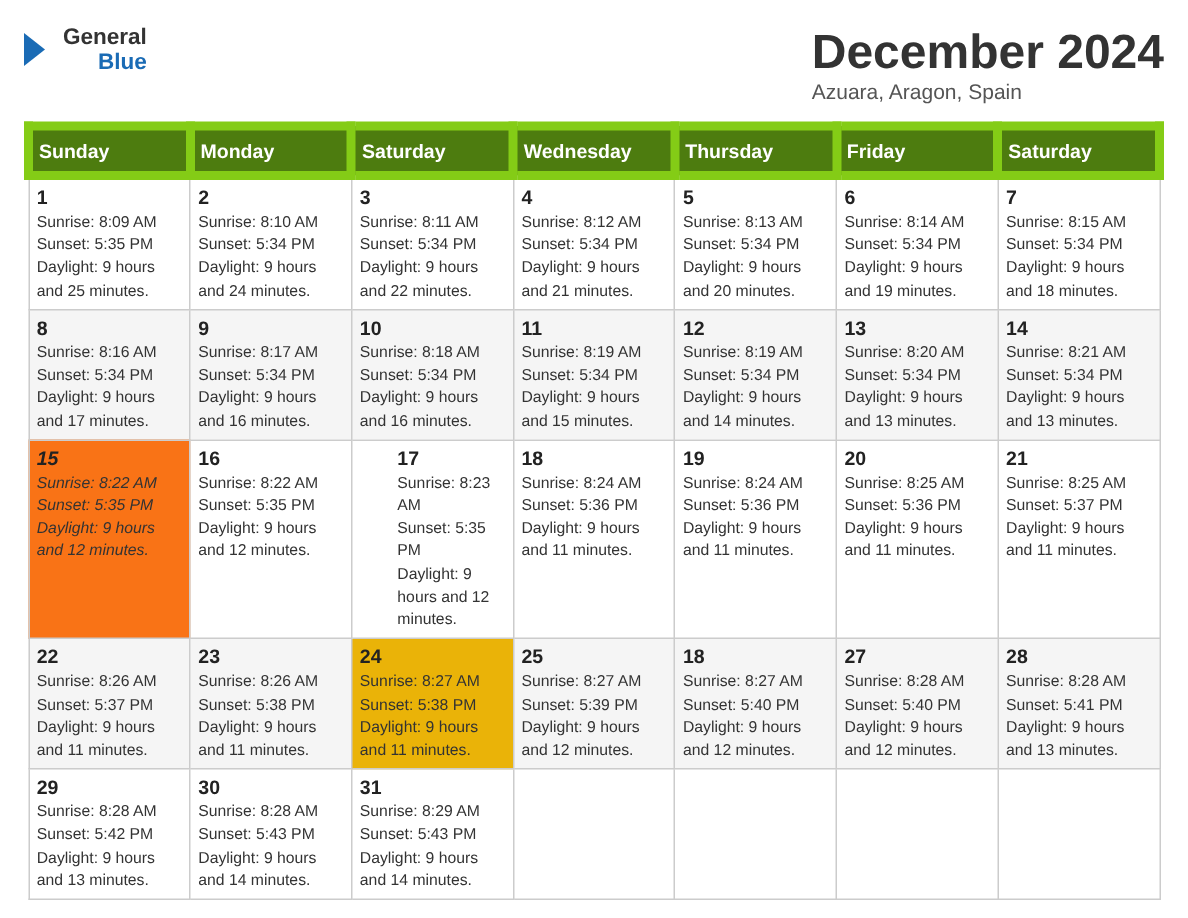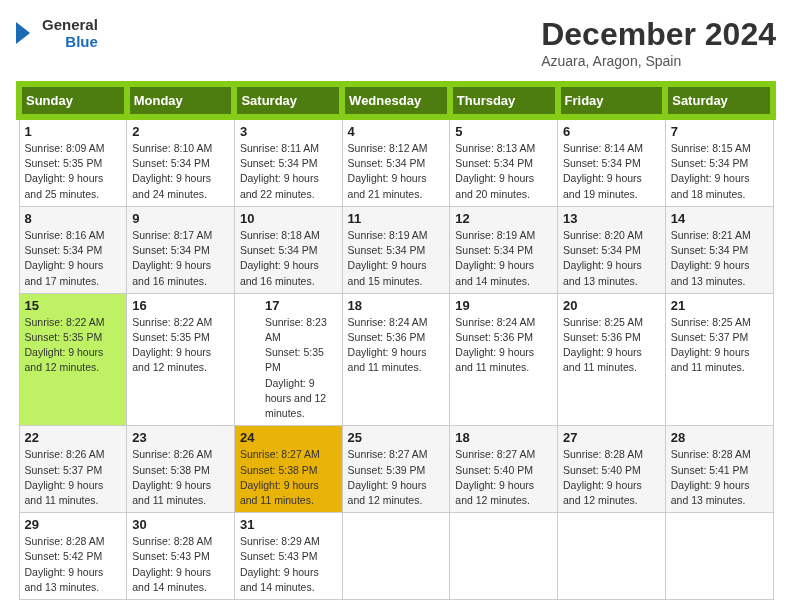--- a/index.html
+++ b/index.html
@@ -220,21 +220,21 @@
         <td style="background: rgb(245, 245, 245); margin-left: 24px;">
         <span class="day-num">14</span>
         <span class="day-info">
           Sunrise: 8:21 AM<br>
           Sunset: 5:34 PM<br>
           Daylight: 9 hours and 13 minutes.
         </span>
       </td>
       </tr>
       <tr>
-        <td style="background: #bef264;">
+        <td style="background: #f97316; font-style: italic;">
         <span class="day-num">15</span>
         <span class="day-info">
           Sunrise: 8:22 AM<br>
           Sunset: 5:35 PM<br>
           Daylight: 9 hours and 12 minutes.
         </span>
       </td>
         <td style="background: rgb(255, 255, 255);">
         <span class="day-num">16</span>
         <span class="day-info">

